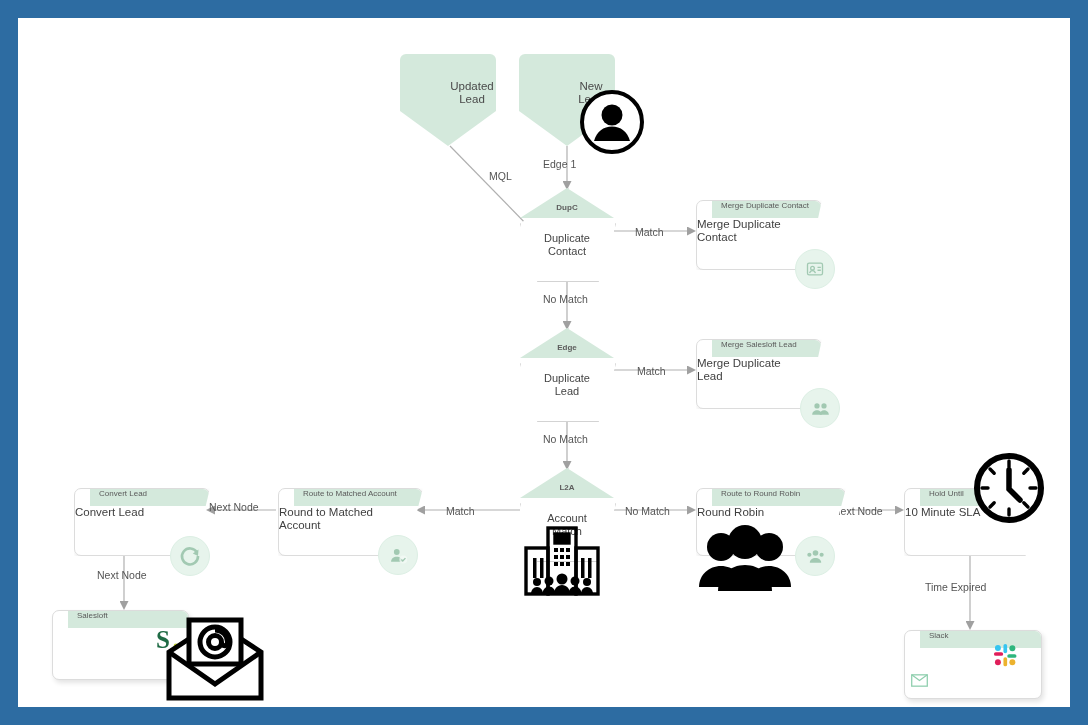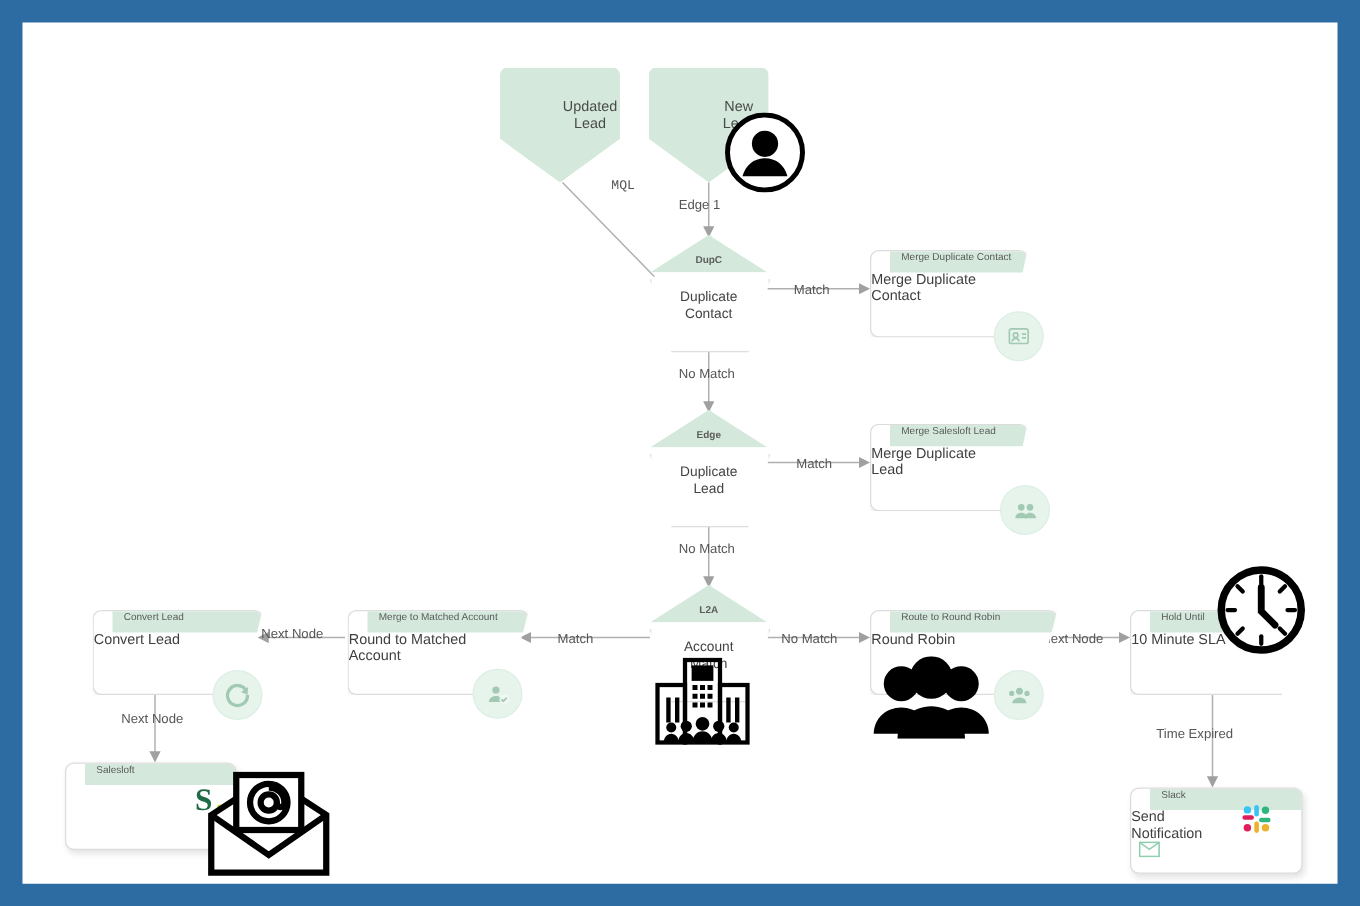--- a/index.html
+++ b/index.html
@@ -188,21 +188,21 @@
         <path d="M106,536 L106,590" marker-end="url(#arr)"></path>
 
         <path d="M596,492 L676,492" marker-end="url(#arr)"></path>
 
         <path d="M830,492 L884,492" marker-end="url(#arr)"></path>
 
         <path d="M952,536 L952,610" marker-end="url(#arr)"></path>
       </g>
     </svg>
 
-    <div class="elabel" style="left:471px;top:125px;font-family:Liberation Mono, monospace;">MQL</div>
+    <div class="elabel" style="left:471px;top:152px;">MQL</div>
     <div class="elabel" style="left:525px;top:140px;">Edge 1</div>
     <div class="elabel" style="left:617px;top:208px;">Match</div>
     <div class="elabel" style="left:525px;top:275px;">No Match</div>
     <div class="elabel" style="left:619px;top:347px;">Match</div>
     <div class="elabel" style="left:525px;top:415px;">No Match</div>
     <div class="elabel" style="left:428px;top:487px;">Match</div>
     <div class="elabel" style="left:607px;top:487px;">No Match</div>
     <div class="elabel" style="left:191px;top:483px;">Next Node</div>
     <div class="elabel" style="left:79px;top:551px;">Next Node</div>
     <div class="elabel" style="left:815px;top:487px;">Next Node</div>
@@ -271,21 +271,21 @@
     <div class="badge" style="left:782px;top:370px;">
       <svg width="21" height="21" viewBox="0 0 24 24" fill="#6aa784">
         <circle cx="8" cy="9" r="3"></circle>
           <circle cx="16" cy="9" r="3"></circle>
         <path d="M2.5 19c0-3 2.5-5 5.5-5s5.5 2 5.5 5z"></path>
         <path d="M11 19c0-3 2.3-5 5-5s5.5 2 5.5 5z"></path>
       </svg>
     </div>
 
     <div class="card slant" style="left:260px;top:470px;width:143px;height:66px;">
-      <div class="chead">Merge to Matched Account</div>
+      <div class="chead">Route to Matched Account</div>
       <div class="cbody">
         <span>Round to Matched</span><br><span>Account</span>
       </div>
     </div>
     <div class="badge" style="left:360px;top:517px;">
       <svg width="21" height="21" viewBox="0 0 24 24" fill="#6aa784">
         <circle cx="10" cy="8" r="3.3"></circle>
         <path d="M3.5 19c0-3.3 2.9-5.6 6.5-5.6s6.5 2.3 6.5 5.6z"></path>
         <circle cx="17.5" cy="16.5" r="4.5" fill="#ffffff" opacity="0.75"></circle>
         <path d="M15.3 16.6l1.6 1.6 3-3.2" stroke="#6aa784" stroke-width="1.6" fill="none"></path>
@@ -332,23 +332,20 @@
     </div>
     <div style="position:absolute;left:136px;top:607px;">
       <svg width="26" height="30" viewBox="0 0 26 30">
         <text x="2" y="23" font-family="'Liberation Serif',serif" font-size="25" font-weight="bold" fill="#1f6b45">S</text>
         <circle cx="22" cy="21" r="2.4" fill="#c9d93b"></circle>
       </svg>
     </div>
 
     <div class="card" style="left:886px;top:612px;width:136px;height:67px;">
       <div class="chead">Slack</div>
-      <div class="cbody">
-        <span>Send</span><br><span>Notification</span>
-      </div>
     </div>
     <div style="position:absolute;left:970px;top:620px;">
       <svg width="34" height="34" viewBox="0 0 24 24">
         <g>
           <rect x="4.2" y="10" width="6.5" height="2.6" rx="1.3" fill="#e01e5a"></rect>
           <rect x="10.9" y="4.2" width="2.6" height="6.5" rx="1.3" fill="#36c5f0"></rect>
           <rect x="13.6" y="11.4" width="6.5" height="2.6" rx="1.3" fill="#2eb67d"></rect>
           <rect x="10.9" y="13.5" width="2.6" height="6.5" rx="1.3" fill="#ecb22e"></rect>
           <circle cx="7" cy="7" r="2.1" fill="#36c5f0"></circle>
           <circle cx="17.2" cy="7.2" r="2.1" fill="#2eb67d"></circle>

